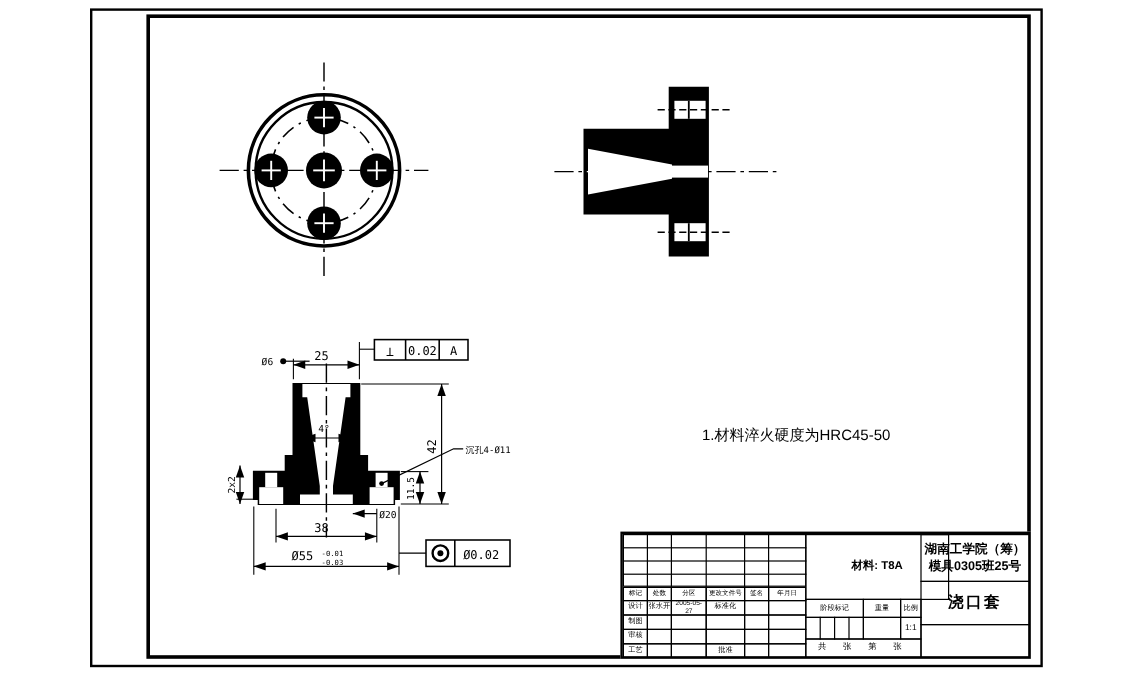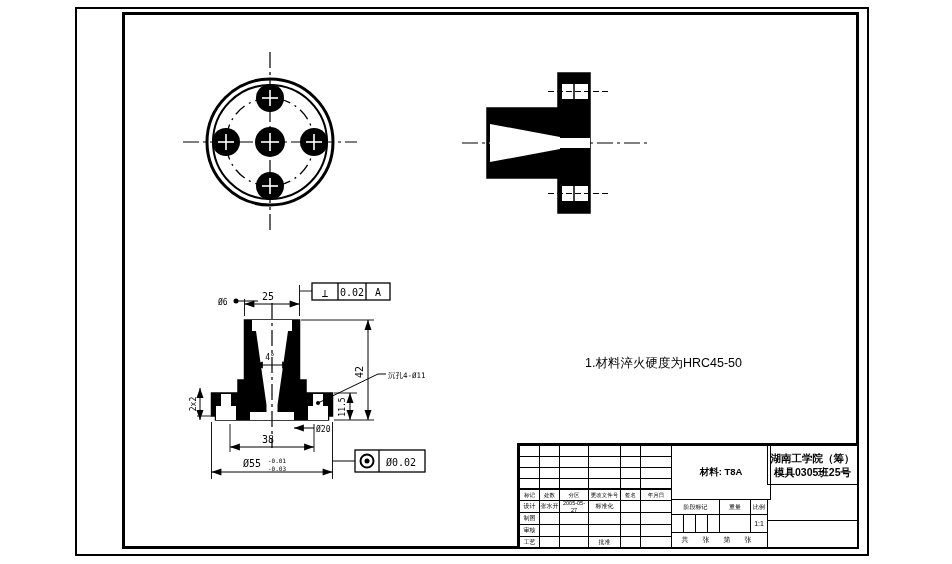--- a/index.html
+++ b/index.html
@@ -219,31 +219,32 @@
     <div class="tb-cell f6" style="left:101px;top:79px;width:21px;height:13px;"></div>
     <div class="tb-cell f6" style="left:121px;top:79px;width:32px;height:13px;"></div>
 
     <div class="tb-cell f6" style="left:0;top:91px;width:21px;height:12px;">工艺</div>
     <div class="tb-cell f6" style="left:20px;top:91px;width:21px;height:12px;"></div>
     <div class="tb-cell f6" style="left:40px;top:91px;width:30px;height:12px;"></div>
     <div class="tb-cell f6" style="left:69px;top:91px;width:33px;height:12px;">批准</div>
     <div class="tb-cell f6" style="left:101px;top:91px;width:21px;height:12px;"></div>
     <div class="tb-cell f6" style="left:121px;top:91px;width:32px;height:12px;"></div>
 
-    <div class="tb-cell mat" style="left:152px;top:0;width:100px;height:55px;">材料: T8A</div>
+    <div class="tb-cell mat" style="left:152px;top:0;width:120px;height:55px;">材料: T8A</div>
     <div class="tb-cell f6" style="left:152px;top:54px;width:49px;height:16px;">阶段标记</div>
     <div class="tb-cell f6" style="left:200px;top:54px;width:32px;height:16px;">重量</div>
     <div class="tb-cell f6" style="left:231px;top:54px;width:18px;height:16px;">比例</div>
     <div class="tb-cell" style="left:152px;top:69px;width:49px;height:19px;"></div>
     <div class="tb-line" style="left:164px;top:69px;width:1px;height:19px;"></div>
     <div class="tb-line" style="left:176px;top:69px;width:1px;height:19px;"></div>
     <div class="tb-line" style="left:188px;top:69px;width:1px;height:19px;"></div>
     <div class="tb-cell" style="left:200px;top:69px;width:32px;height:19px;"></div>
     <div class="tb-cell f7" style="left:231px;top:69px;width:18px;height:19px;">1:1</div>
     <div class="tb-cell sheet" style="left:152px;top:87px;width:97px;height:16px;">共 张 第 张</div>
 
     <div class="tb-cell org" style="left:248px;top:0;width:91px;height:40px;flex-direction:column;">
       <div>湖南工学院（筹）</div>
       <div>模具0305班25号</div>
     </div>
+    <div class="tb-cell pname" style="left:248px;top:39px;width:91px;height:37px;">浇口套</div>
     <div class="tb-cell" style="left:248px;top:75px;width:91px;height:28px;"></div>
   </div>
 </div>
 
 </body></html>

